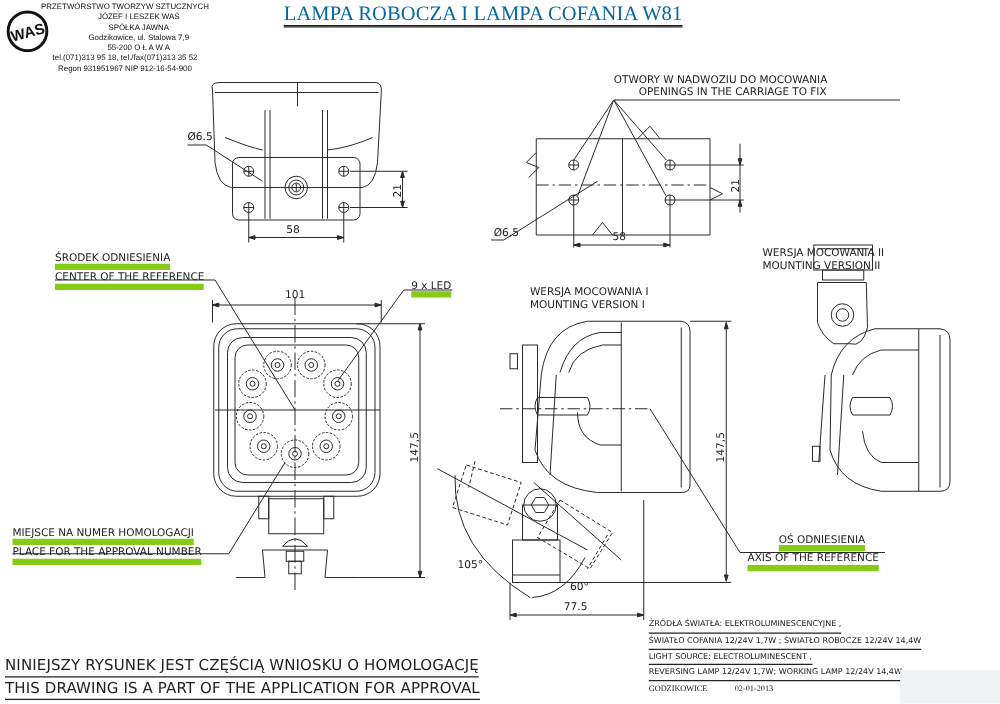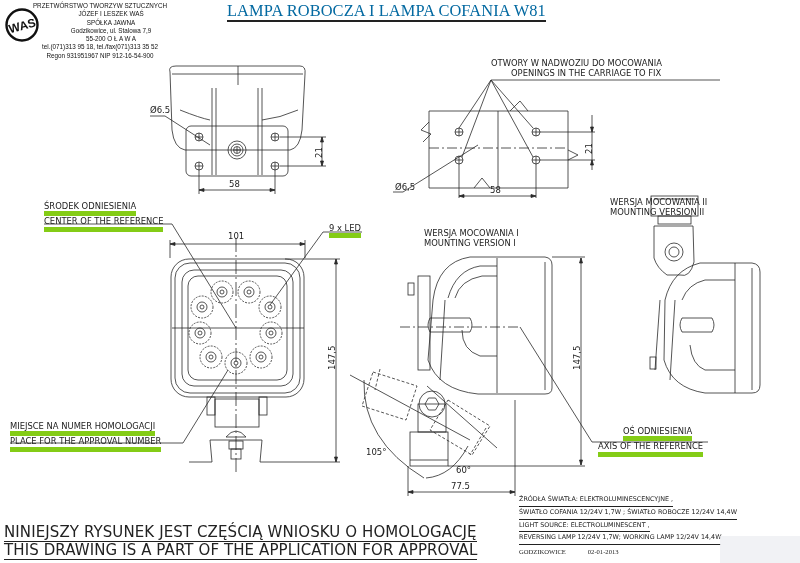--- a/index.html
+++ b/index.html
@@ -8,21 +8,21 @@
   .company { left:0; top:2px; width:200px; text-align:center; font-family:"Liberation Sans", sans-serif; font-size:6.3px; line-height:8.3px; color:#111; }
   .company .indent { padding-left:22px; }
   .logo { left:5px; top:8px; width:34px; height:34px; }
   .title { left:227px; top:1px; font-family:Liberation Serif, serif; font-size:16.4px; letter-spacing:0.1px; line-height:19px; color:#0369a1; }
   .title div { border-bottom:1px solid #222; display:inline-block; padding-bottom:0; }
   .title .row2 { display:block; }
   .lbl { font-family:"DejaVu Sans", sans-serif; font-size:8.4px; line-height:10.4px; color:#222; white-space:nowrap; }
   .lbl.u span { border-bottom:5px solid #84cc16; display:inline-block; }
   .dim { font-family:"DejaVu Sans", sans-serif; font-size:8.5px; color:#222; white-space:nowrap; }
   .dimv { transform:rotate(-90deg); transform-origin:left top; }
-  .bottom { left:4px; top:524px; font-family:"DejaVu Sans", sans-serif; font-size:15px; line-height:17px; color:#222; letter-spacing:0.1px; }
+  .bottom { left:4px; top:524px; font-family:"DejaVu Sans", sans-serif; font-size:12px; line-height:17px; color:#222; letter-spacing:0.1px; }
   .bottom div { border-bottom:1px solid #222; display:inline-block; }
   .spec { left:519px; top:494px; font-family:"DejaVu Sans", sans-serif; font-size:6.4px; line-height:11.8px; color:#222; }
   .spec div { border-bottom:1px solid #222; display:table; }
   .date { left:519px; top:548px; font-family:Liberation Serif, serif; font-size:6.6px; color:#222; word-spacing:2px; }
   .wm { left:720px; top:536px; width:80px; height:27px; background:#eef0f3; opacity:0.85; }
   svg { position:absolute; left:0; top:0; }
 </style>
 </head>
 <body>
 

